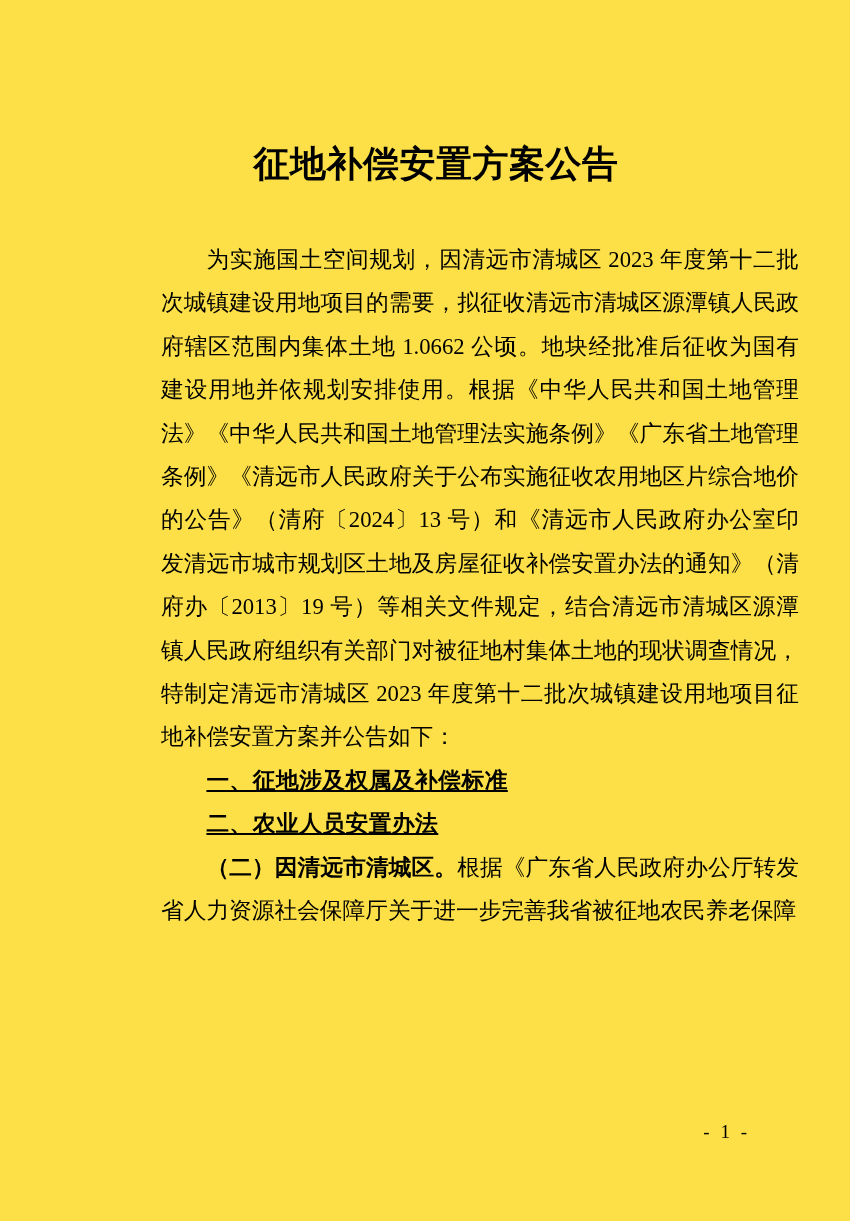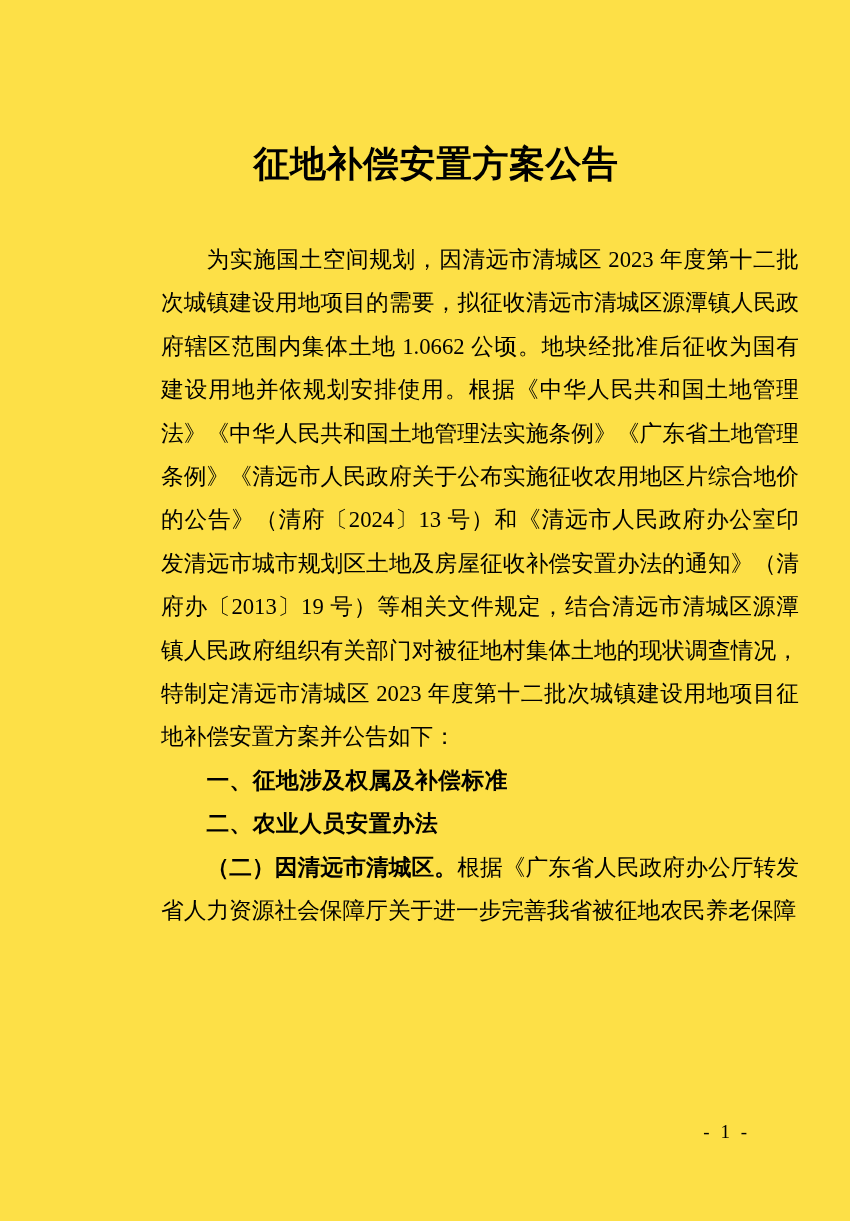--- a/index.html
+++ b/index.html
@@ -45,20 +45,21 @@
     margin: 0;
     padding: 0;
     text-indent: 2em;
   }
   .lead {
     font-weight: bold;
     font-family: "Liberation Sans", "DejaVu Sans", sans-serif;
   }
   p.heading .lead {
     letter-spacing: 0.5px;
+    text-decoration: underline;
   }
   .page-number {
     position: absolute;
     top: 1119px;
     right: 100px;
     font-size: 19px;
     line-height: 26px;
     letter-spacing: 3px;
     font-family: "Liberation Serif", "DejaVu Serif", serif;
     color: #000000;

